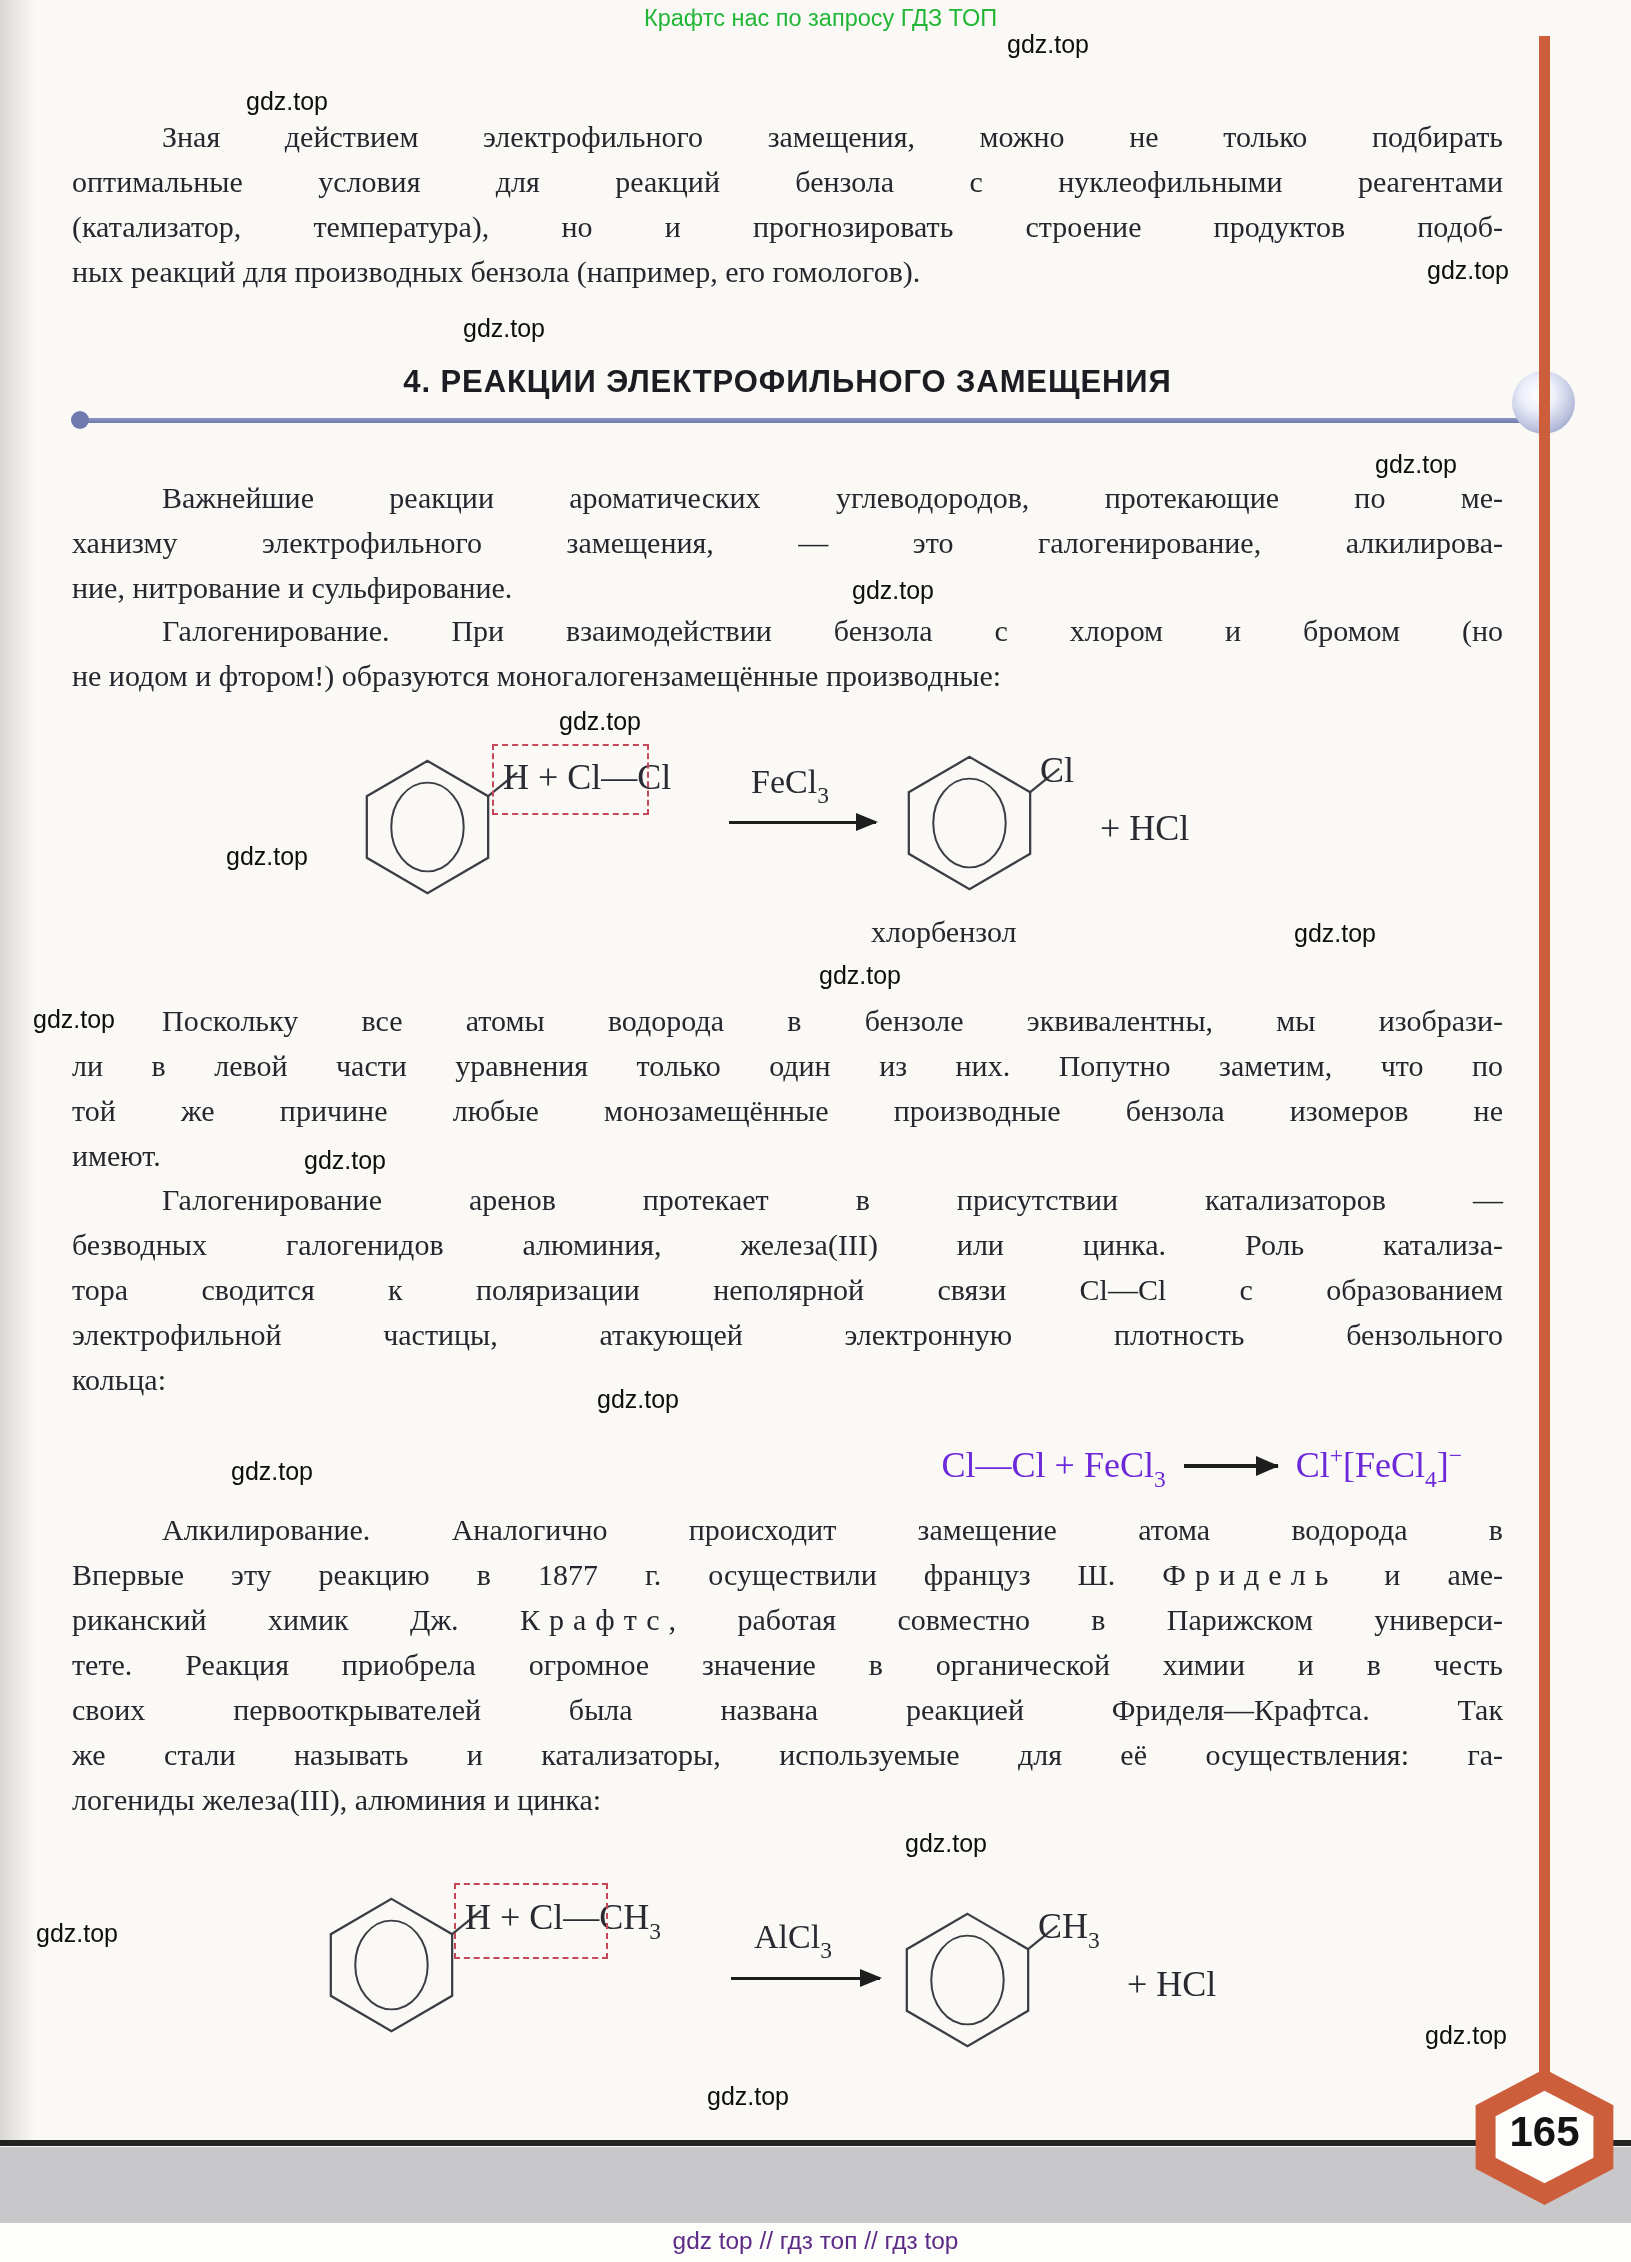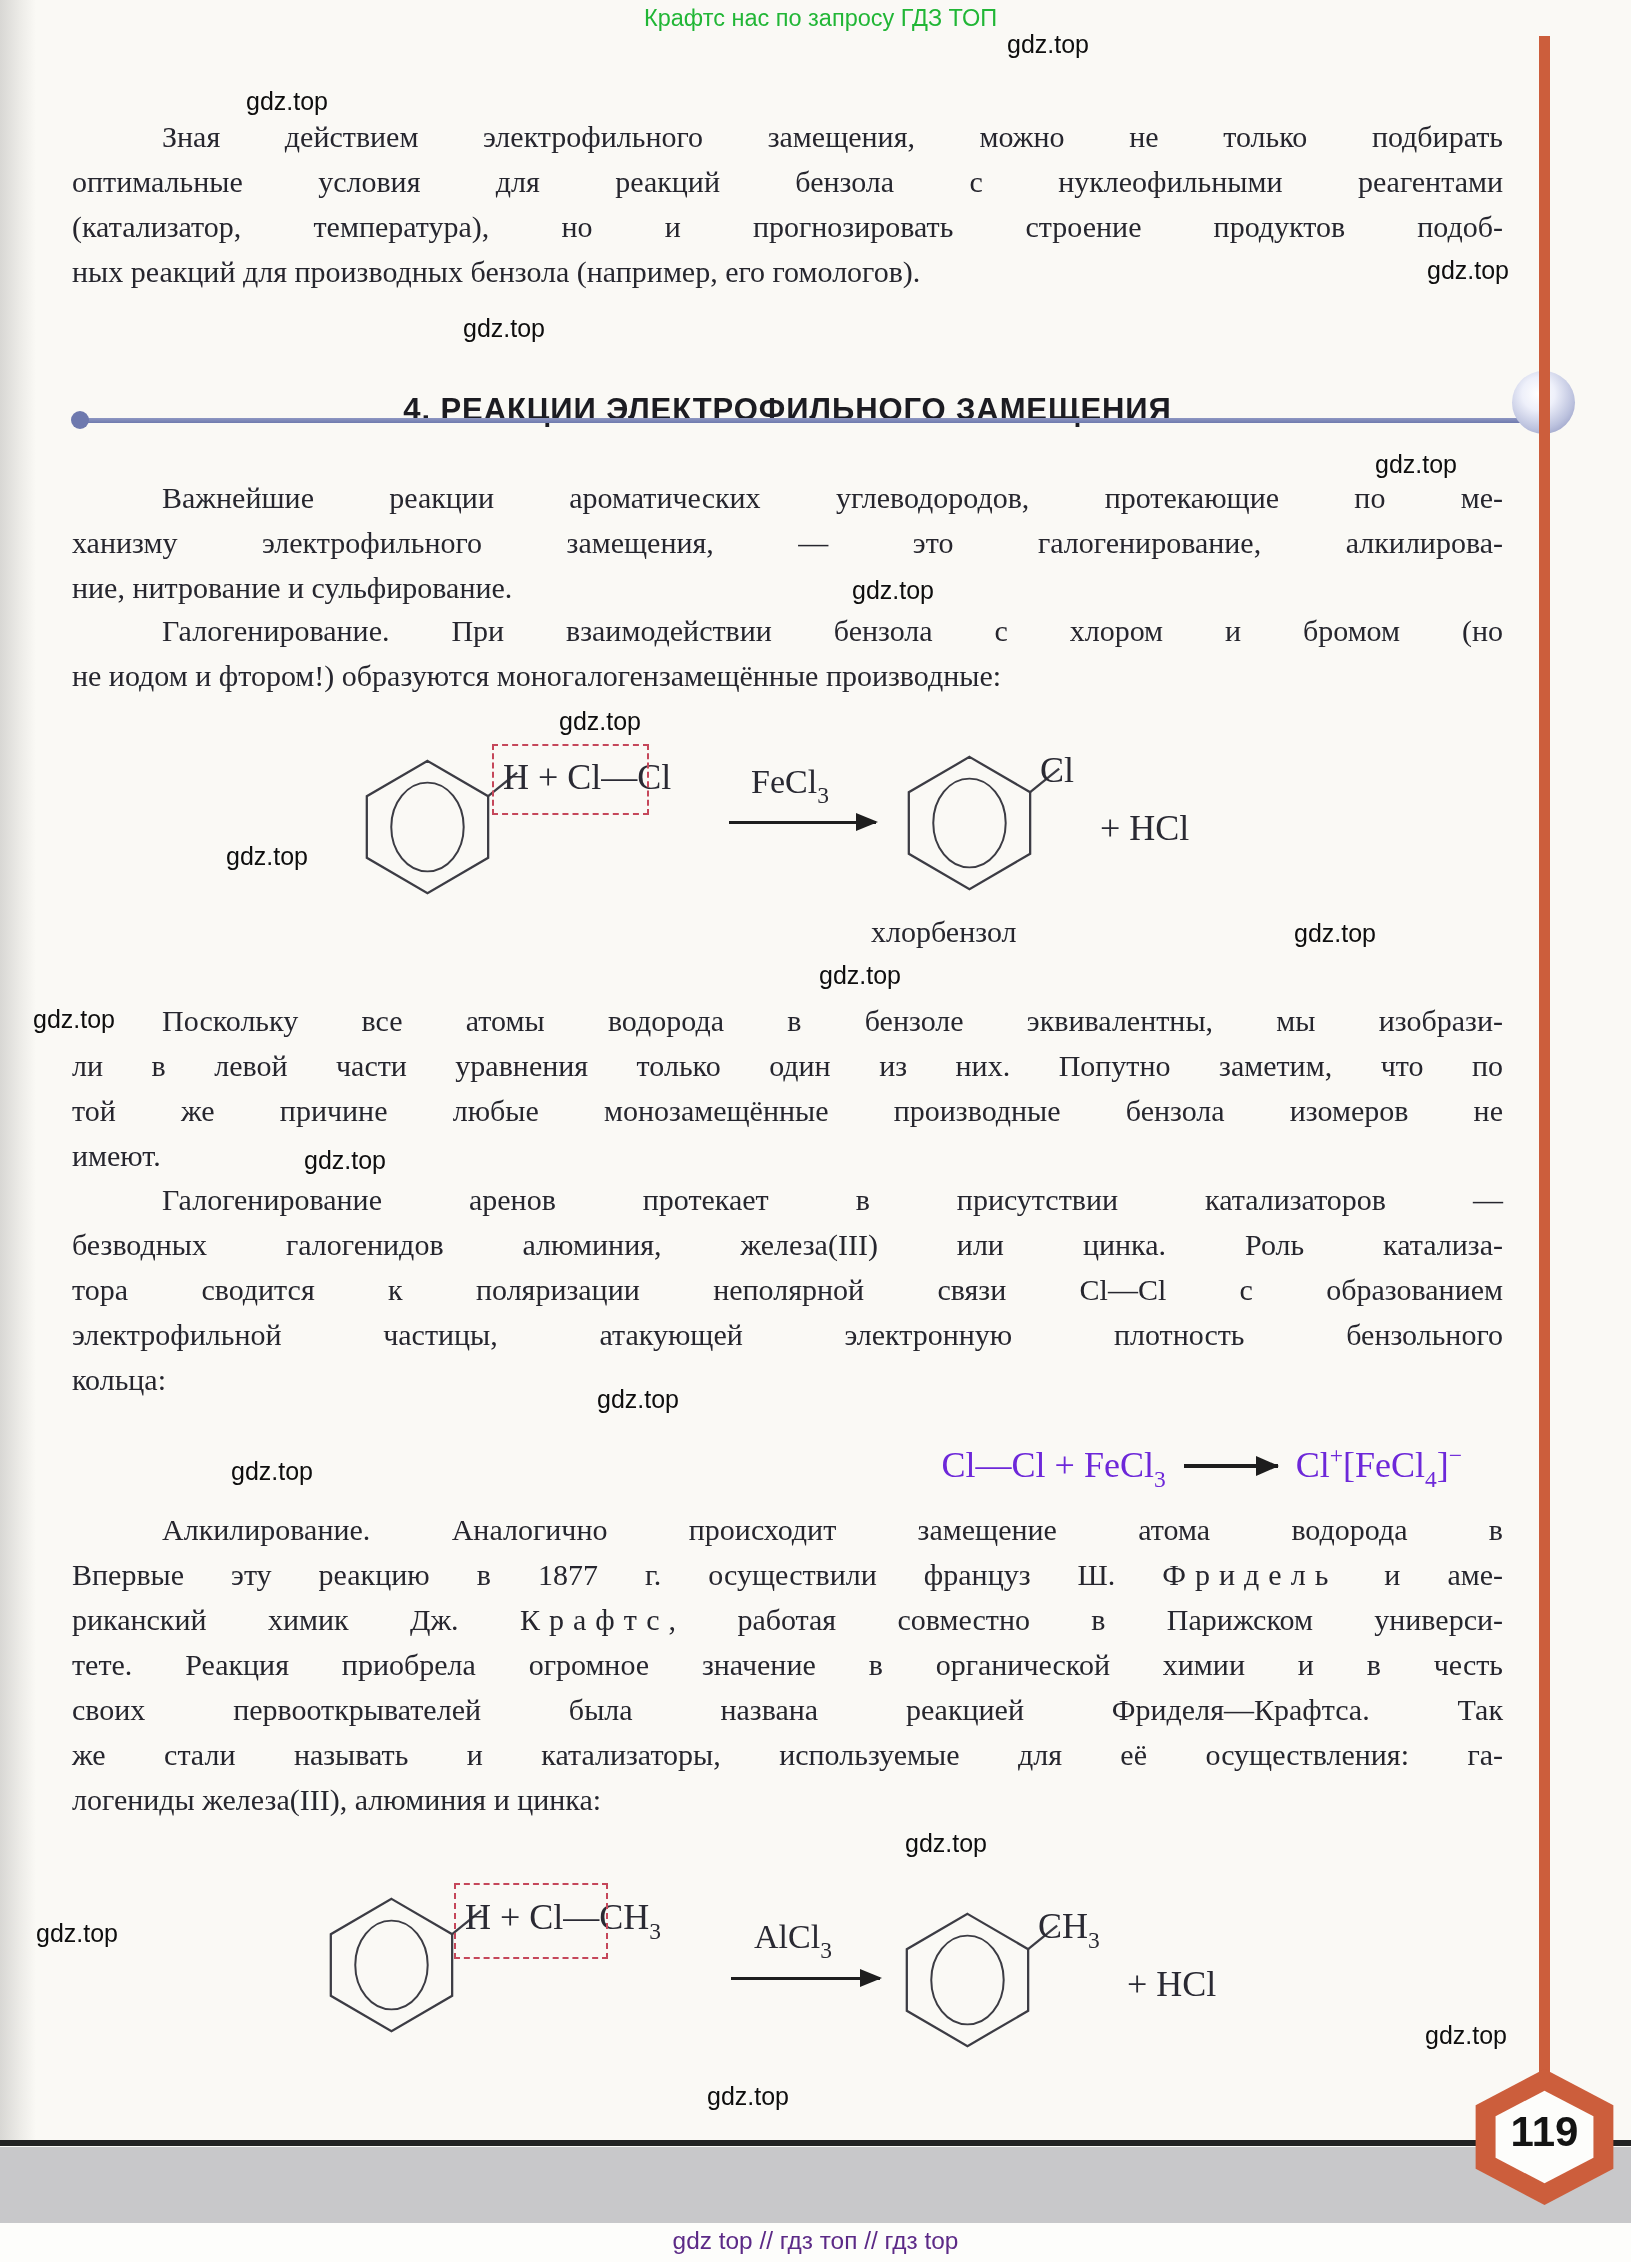--- a/index.html
+++ b/index.html
@@ -19,21 +19,21 @@
   
   .col { position:absolute; left:72px; width:1431px; font-size:30px; line-height:45px; color:#26262e; }
   .tline { text-align:justify; text-align-last:justify; height:45px; white-space:normal; }
   .tline.last { text-align-last:left; }
   .tline.ind { text-indent:90px; }
   .b { font-weight:normal; }
   .lsp { letter-spacing:0.30em; }
 
   
   .hdr { position:absolute; left:72px; top:364px; width:1431px; text-align:center;
-    font-family:"Liberation Sans", sans-serif; font-weight:bold; font-size:31px; letter-spacing:0.9px; color:#1c1c22;margin-top:28px; }
+    font-family:"Liberation Sans", sans-serif; font-weight:bold; font-size:31px; letter-spacing:0.9px; color:#1c1c22; }
   .rule { position:absolute; left:80px; top:418px; width:1462px; height:4.5px;
     background:linear-gradient(#8e97c2,#6f7aae); }
   .rule-dot { position:absolute; left:71px; top:411px; width:18px; height:18px; border-radius:50%; background:#6e79ae; }
   .sphere { position:absolute; left:1512px; top:371px; width:63px; height:63px; border-radius:50%;
     background:radial-gradient(circle at 42% 36%, #ffffff 0%, #eef0fa 30%, #bcc2de 65%, #939ac3 88%, #8890bb 100%); }
 
   
   .sidebar { position:absolute; left:1539px; top:36px; width:11px; height:2040px; background:#cc5e3c; }
   .badge { position:absolute; left:1472px; top:2069px; width:145px; height:136px; z-index:5; }
   .badge-num { position:absolute; left:1472px; top:2108px; width:145px; text-align:center;
@@ -179,16 +179,16 @@
 
   <div class="dark-line"></div>
   <div class="gray-band"></div>
   <div class="footer-strip"></div>
   <div class="wm-footer">gdz top  //  гдз топ  //  гдз top</div>
 
   <svg class="badge" viewBox="0 0 160 150">
     <polygon points="80,0 156,40 156,110 80,150 4,110 4,40" fill="#cc5e3c"></polygon>
     <polygon points="80,24 134,52 134,98 80,126 26,98 26,52" fill="#fdfdfb"></polygon>
   </svg>
-  <div class="badge-num">119</div>
+  <div class="badge-num">165</div>
 
 </div>
 
 
 </body></html>

